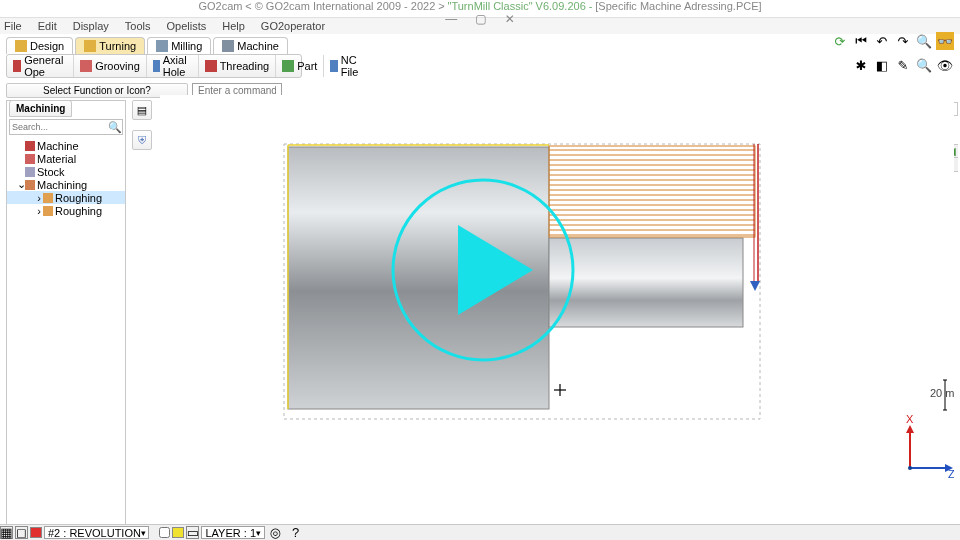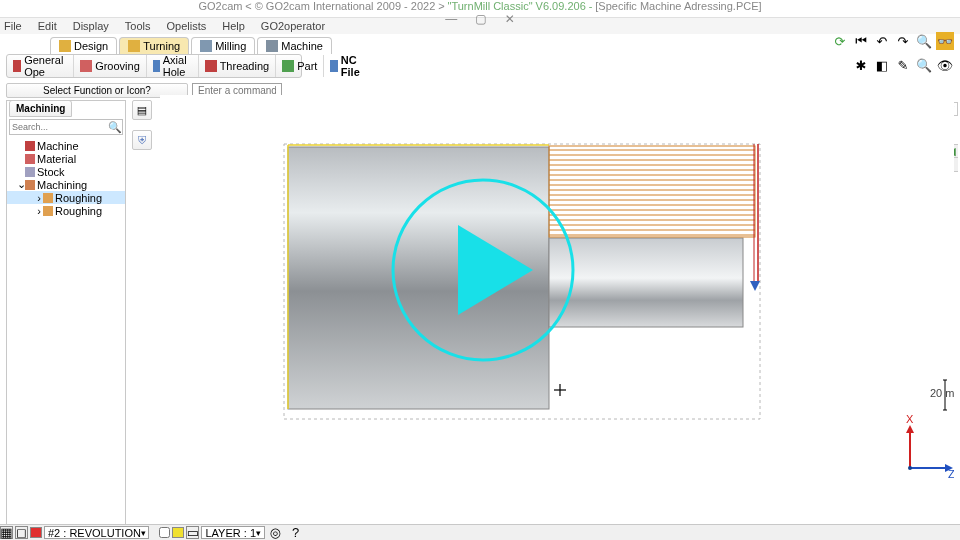--- a/index.html
+++ b/index.html
@@ -9,28 +9,28 @@
   .titlebar .icon { width: 12px; height: 12px; background: #d04040; margin-right: 4px; display: inline-block; }
   .titlebar .title { flex: 1; color: #888; font-size: 10px; }
   .titlebar .title .sep { color: #888; }
   .titlebar .title .mid { color: #70b070; }
   .winbtns { display: flex; gap: 18px; align-items: center; color: #888; }
   .winbtns span { cursor: pointer; font-size: 12px; }
   
   .menubar { height: 16px; background: #f5f5f5; display: flex; align-items: center; padding: 0 4px; gap: 16px; font-size: 10px; color: #444; }
   .menubar span { cursor: pointer; }
   
-  .modetabs { height: 20px; display: flex; align-items: flex-end; padding-left: 6px; gap: 0; background: #fff; margin-left: 44px; }
+  .modetabs { height: 20px; display: flex; align-items: flex-end; padding-left: 6px; gap: 0; background: #fff; }
   .modetab { display: flex; align-items: center; padding: 2px 8px; border: 1px solid #c8c8c8; border-bottom: none; border-top-left-radius: 4px; border-top-right-radius: 4px; background: #fff; margin-right: 2px; cursor: pointer; font-size: 10px; }
   .modetab.active { background: #f8e8b0; }
   .modetab .ticon { width: 12px; height: 12px; margin-right: 3px; display: inline-block; }
   
   .toolbar { height: 24px; border: 1px solid #c8c8c8; border-top: 1px solid #c8c8c8; margin: 0 4px 0 6px; display: flex; align-items: center; background: linear-gradient(#fefefe,#f0f0f0); border-radius: 3px; width: 296px; }
   .tbtn { display: flex; align-items: center; padding: 2px 6px; border-right: 1px solid #d8d8d8; cursor: pointer; font-size: 10px; height: 100%; }
-  .tbtn:last-child { border-right: none; font-weight: bold; }
+  .tbtn:last-child { border-right: none; }
   .tbtn .bicon { width: 12px; height: 12px; margin-right: 3px; display: inline-block; }
   
   .righttools { position: absolute; top: 32px; right: 6px; display: flex; gap: 3px; }
   .righttools2 { position: absolute; top: 56px; right: 6px; display: flex; gap: 3px; }
   .rtbtn { width: 18px; height: 18px; display: flex; align-items: center; justify-content: center; cursor: pointer; font-size: 13px; }
   
   .prompt { height: 20px; display: flex; align-items: center; margin: 2px 0 2px 6px; gap: 4px; }
   .prompt-label { width: 182px; text-align: center; border: 1px solid #c8c8c8; background: linear-gradient(#fefefe,#f0f0f0); padding: 1px 6px; font-size: 10px; border-radius: 2px; }
   .prompt-input { width: 90px; border: 1px solid #a0a0a0; padding: 1px 5px; font-size: 10px; color: #777; background: #fff; }
   

